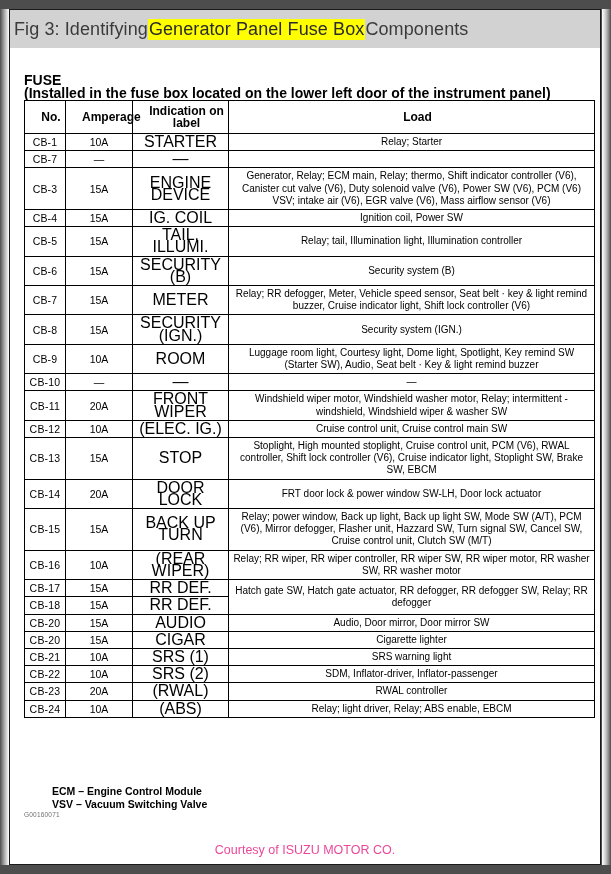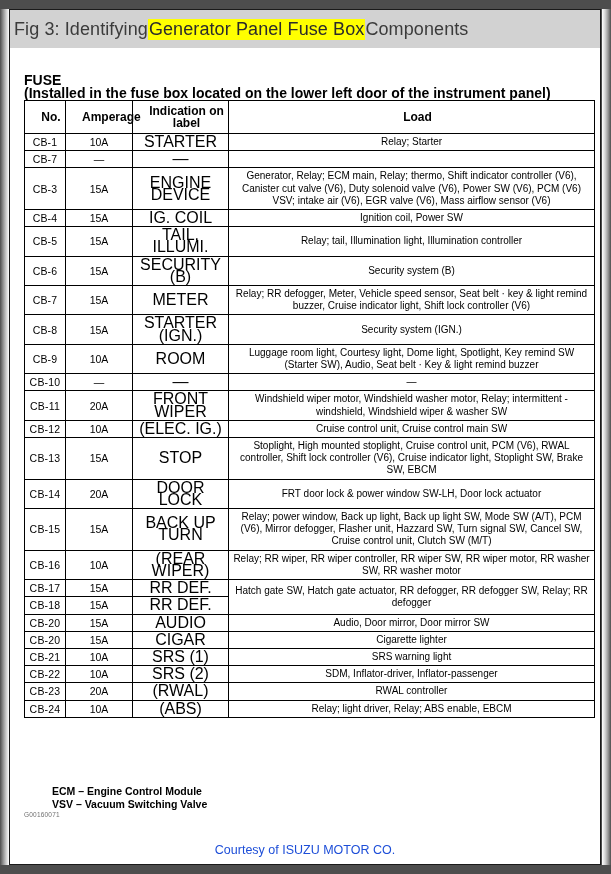--- a/index.html
+++ b/index.html
@@ -88,21 +88,21 @@
     margin-left:28px;
   }
   .legend .col{width:50%;}
   .legend .col.right{padding-left:16px;}
   .code{
     position:absolute;left:14px;top:801px;
     font-size:6.5px;color:#6f6f6f;letter-spacing:.2px;
   }
   .courtesy{
     position:absolute;left:0;top:833px;width:100%;
-    text-align:center;font-size:12.5px;color:#1d4ed8;
+    text-align:center;font-size:12.5px;color:#ec4899;
   }
 </style>
 </head>
 <body>
 
 <div class="top-bar"></div>
 <div class="left-gutter"></div>
 <div class="right-gutter"></div>
 <div class="bottom-bar"></div>
 
@@ -173,21 +173,21 @@
         </tr>
         <tr>
           <td class="no">CB-7</td>
           <td class="amp">15A</td>
           <td class="ind">METER</td>
           <td class="load">Relay; RR defogger, Meter, Vehicle speed sensor, Seat belt · key &amp; light remind buzzer, Cruise indicator light, Shift lock controller (V6)</td>
         </tr>
         <tr>
           <td class="no">CB-8</td>
           <td class="amp">15A</td>
-          <td class="ind">STARTER (IGN.)</td>
+          <td class="ind">SECURITY (IGN.)</td>
           <td class="load">Security system (IGN.)</td>
         </tr>
         <tr>
           <td class="no">CB-9</td>
           <td class="amp">10A</td>
           <td class="ind">ROOM</td>
           <td class="load">Luggage room light, Courtesy light, Dome light, Spotlight, Key remind SW (Starter SW), Audio, Seat belt · Key &amp; light remind buzzer</td>
         </tr>
         <tr>
           <td class="no">CB-10</td>

